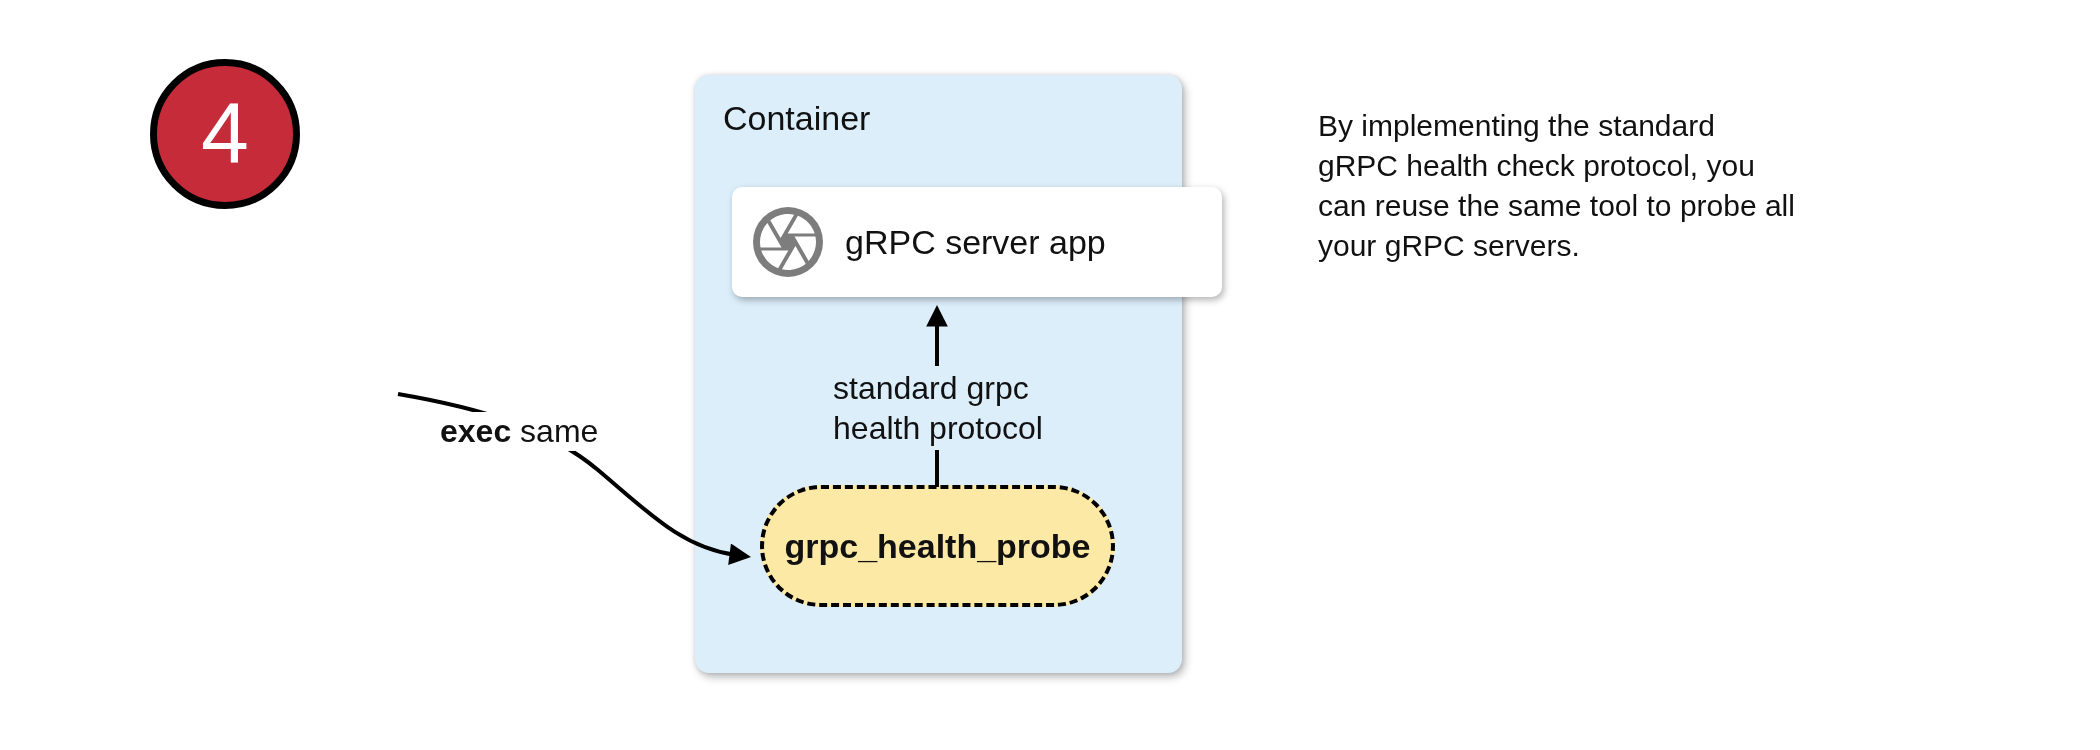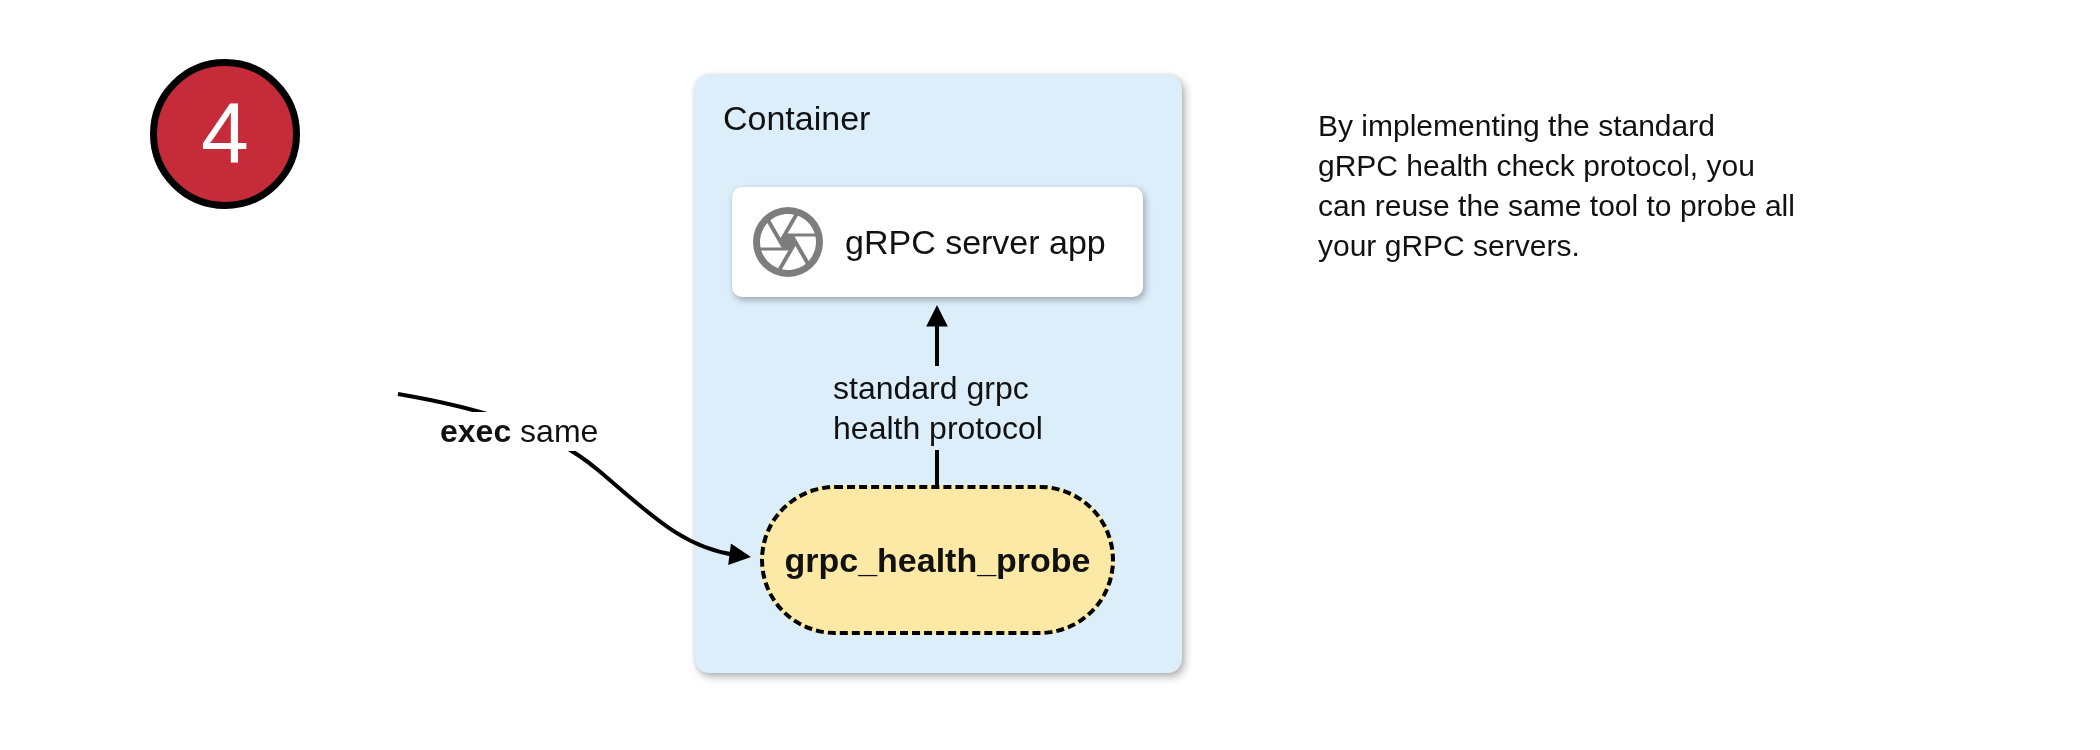--- a/index.html
+++ b/index.html
@@ -38,32 +38,32 @@
     box-shadow:3px 4px 8px rgba(0,0,0,.28), 0 0 5px rgba(0,0,0,.12);
     z-index:1;
   }
   .container-title{
     position:absolute;left:28px;top:24px;
     font-size:34px;
   }
 
   
   .server-node{
-    position:absolute;left:37px;top:112px;width:411px;height:110px;
+    position:absolute;left:37px;top:112px;width:490px;height:110px;
     background:#fff;border-radius:10px;
     box-shadow:2px 3px 7px rgba(0,0,0,.30);
     display:flex;align-items:center;gap:22px;
     padding-left:21px;box-sizing:border-box;
   }
   .server-node .label{font-size:34px;}
   .aperture{width:70px;height:70px;flex:0 0 auto;}
 
   
   .pill{
-    position:absolute;left:65px;top:410px;width:355px;height:150px;
+    position:absolute;left:65px;top:410px;width:355px;height:122px;
     background:var(--pill_yellow,#fde9a6);
     border:4px dashed #000;border-radius:80px;
     box-sizing:border-box;
     display:flex;flex-direction:row;align-items:center;justify-content:center;
     line-height:1.18;
   }
   .pill .title{font-size:34px;font-weight:bold;}
   .pill .subtitle{font-size:31px;}
 
   

